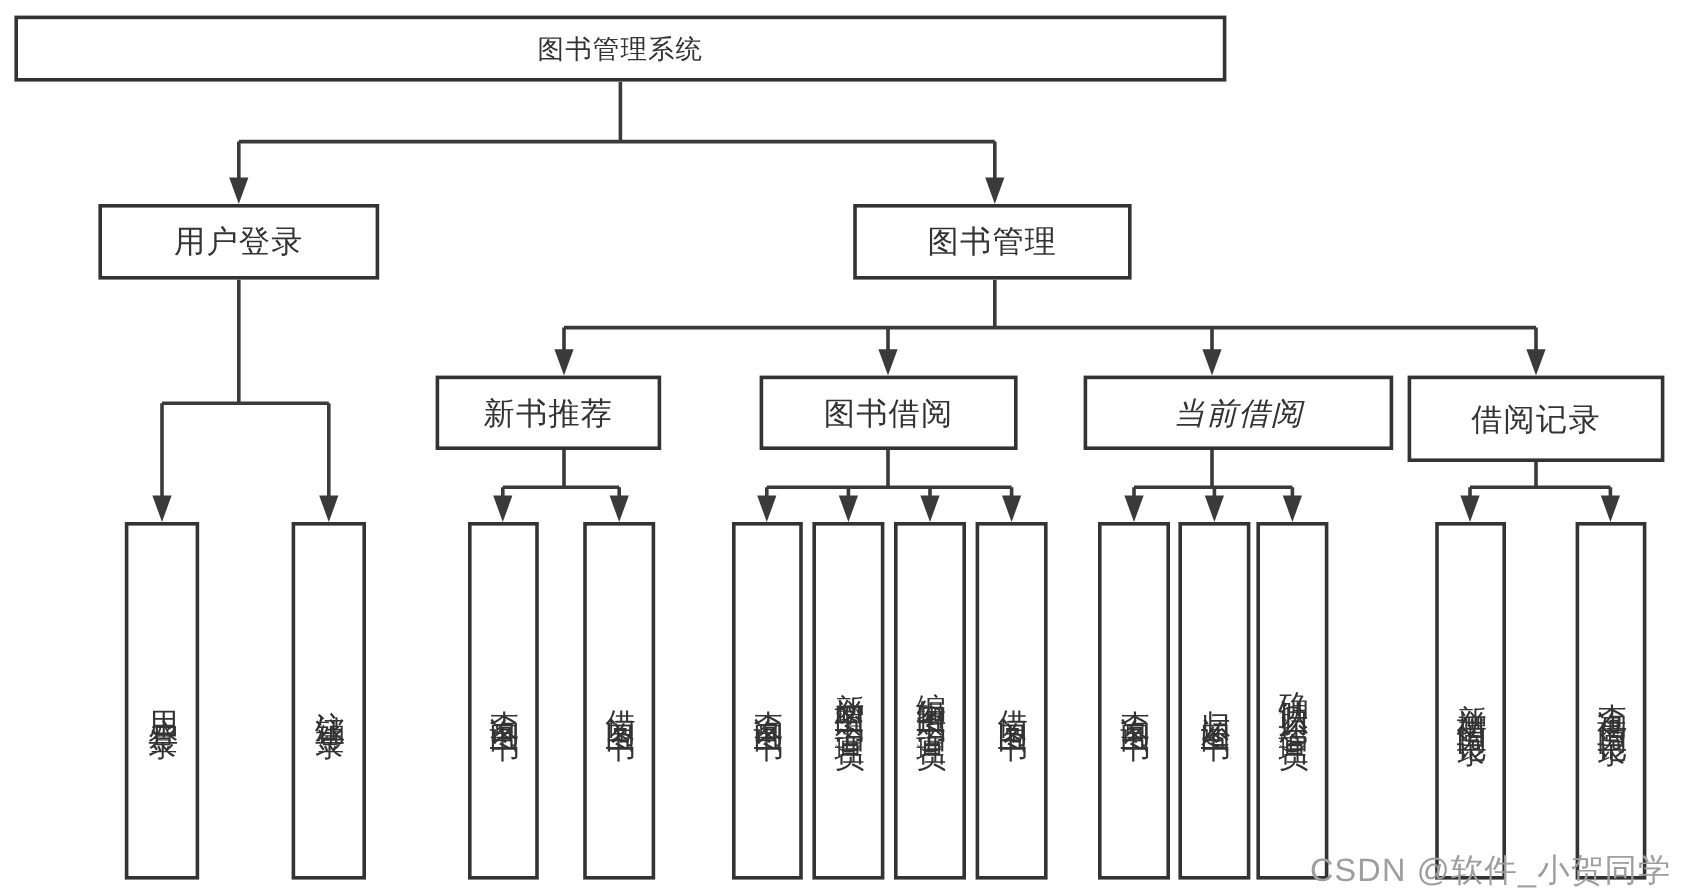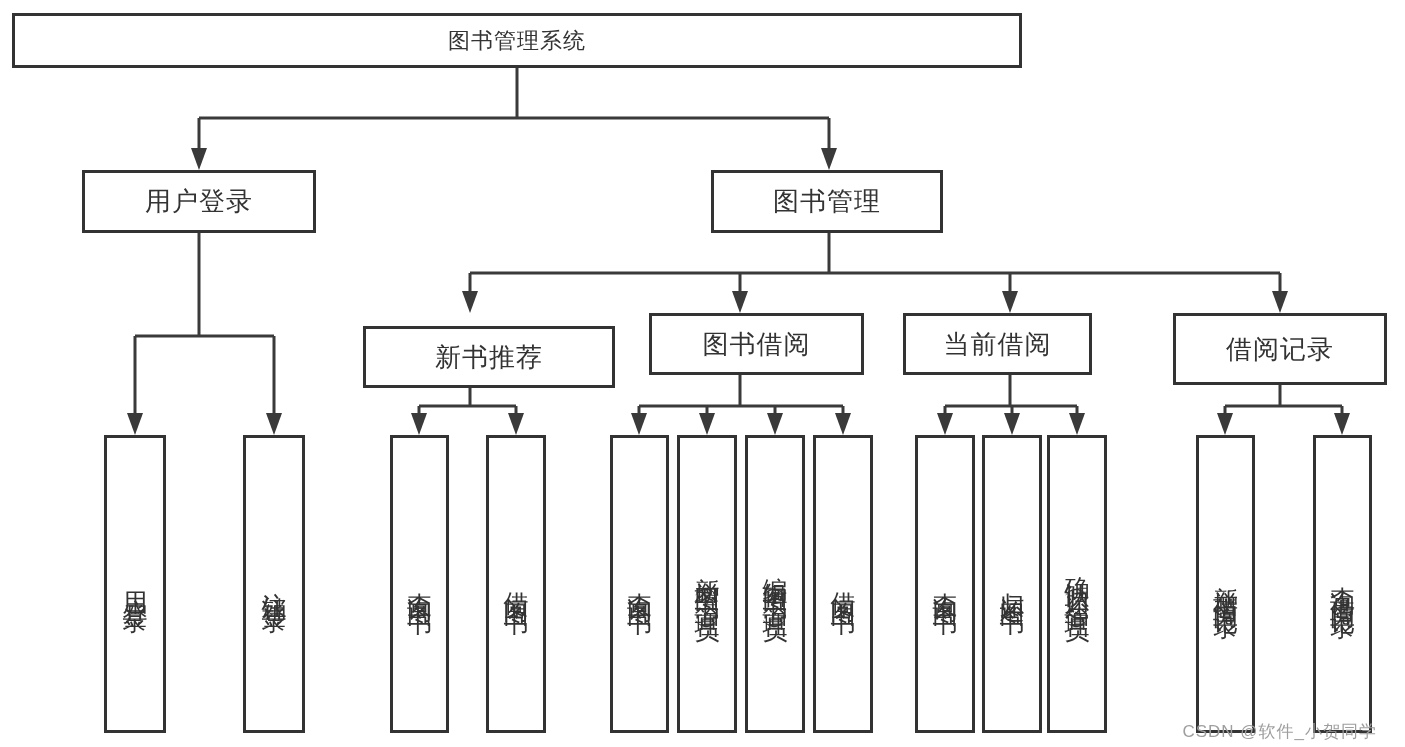--- a/index.html
+++ b/index.html
@@ -43,23 +43,23 @@
   .box--leaf {
     top: 435px; height: 298px;
     font-size: 25px;
     writing-mode: vertical-rl;
     text-orientation: mixed;
     letter-spacing: 6px;
     line-height: 1;
   }
   .watermark {
     position: absolute;
-    right: 28px;
+    right: 12px;
     bottom: 4px;
-    font-size: 17px;
+    font-size: 27px;
     color: #9e9e9e;
     z-index: 3;
     letter-spacing: 1px;
     white-space: nowrap;
   }
 </style>
 </head>
 <body>
 
 <div class="canvas">
@@ -104,23 +104,23 @@
       <polygon points="1217,413 1233,413 1225,435"></polygon>
       <polygon points="1334,413 1350,413 1342,435"></polygon>
     </g>
   </svg>
 
   <div class="box box--root">图书管理系统</div>
 
   <div class="box box--h" style="left:82px; top:170px; width:234px; height:63px;">用户登录</div>
   <div class="box box--h" style="left:711px; top:170px; width:232px; height:63px;">图书管理</div>
 
-  <div class="box box--h" style="left:363px; top:326px; width:252px; height:62px;">新书推荐</div>
-  <div class="box box--h" style="left:633px; top:313px; width:215px; height:62px;margin-left:16px;">图书借阅</div>
-  <div class="box box--h" style="left:903px; top:313px; width:189px; height:62px;">当前借阅</div>
+  <div class="box box--h" style="left:363px; top:313px; width:188px; height:62px;">新书推荐</div>
+  <div class="box box--h" style="left:633px; top:313px; width:215px; height:62px;">图书借阅</div>
+  <div class="box box--h" style="left:903px; top:313px; width:258px; height:62px;font-style:italic;">当前借阅</div>
   <div class="box box--h" style="left:1173px; top:313px; width:214px; height:72px;">借阅记录</div>
 
   <div class="box box--leaf" style="left:104px; width:62px;">用户登录</div>
   <div class="box box--leaf" style="left:243px; width:62px;">注销登录</div>
 
   <div class="box box--leaf" style="left:390px; width:59px;">查询图书</div>
   <div class="box box--leaf" style="left:486px; width:60px;">借阅图书</div>
 
   <div class="box box--leaf" style="left:610px; width:59px;">查询图书</div>
   <div class="box box--leaf" style="left:677px; width:60px;">新增图书（管理员）</div>

